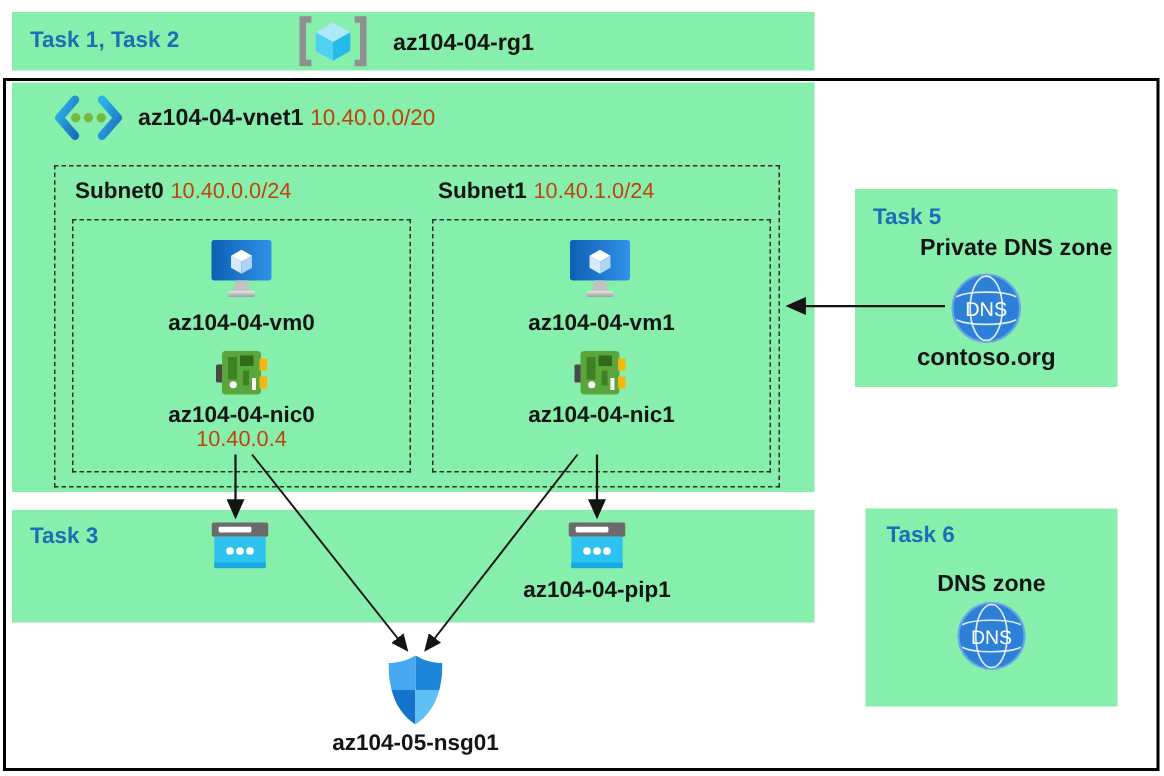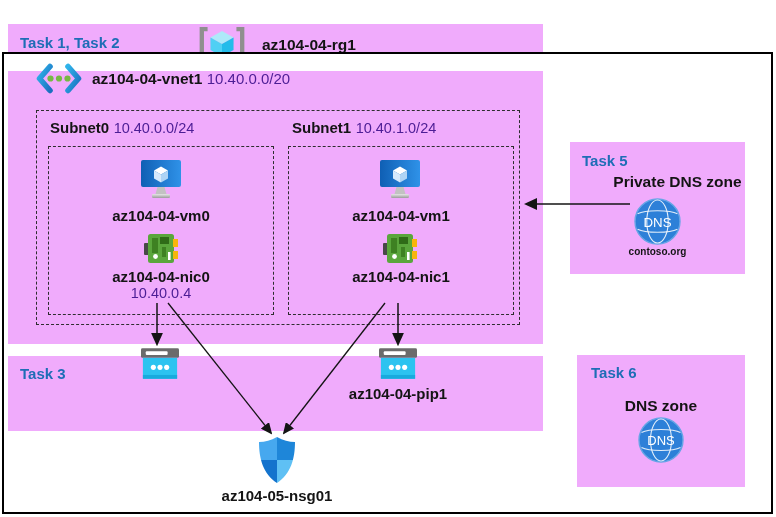--- a/index.html
+++ b/index.html
@@ -1,25 +1,25 @@
 <!DOCTYPE html>
 <html><head>
 <meta charset="utf-8">
 <style>
   html,body{margin:0;padding:0;background:#fff;}
   #canvas{
     position:relative;width:776px;height:517px;background:#fff;overflow:hidden;
     font-family:"Liberation Sans",sans-serif;color:#141414;
   }
   .abs{position:absolute;}
-  .gray{background:#f0abfc;margin-top:16px;}
+  .gray{background:#86efac;}
   .task-label{font-size:15px;font-weight:700;color:#1e6db6;}
   .res-label{font-size:15px;font-weight:700;color:#141414;white-space:nowrap;}
   .big-label{font-size:15.5px;font-weight:700;color:#141414;white-space:nowrap;}
-  .cidr{font-size:14.5px;font-weight:400;color:#4c1d95;}
+  .cidr{font-size:14.5px;font-weight:400;color:#c2410c;}
   .center{text-align:center;}
   .main-box{border:2px solid #000;background:#fff;box-sizing:border-box;}
   .dashed{border:1.5px dashed #2e2e2e;box-sizing:border-box;}
   svg{display:block;}
   .overlay{pointer-events:none;}
 </style>
 </head>
 <body>
 
 <div id="canvas">
@@ -188,21 +188,21 @@
     <div class="abs center res-label" style="left:0;top:31px;width:175px;font-size:15.5px;padding-left:20px;">Private DNS zone</div>
     <span class="abs" style="left:64px;top:56px;">
       <svg width="47" height="47" viewBox="0 0 46 46">
         <circle cx="23" cy="23" r="22" fill="#2d80d8" stroke="#66a5e6" stroke-width="1.4"></circle>
         <ellipse cx="23" cy="23" rx="10.5" ry="21" fill="none" stroke="#ffffff" stroke-width="1.1" opacity="0.85"></ellipse>
         <path d="M3.5,15.5 C11,11.5 35,11.5 42.5,15.5" fill="none" stroke="#ffffff" stroke-width="1.1" opacity="0.85"></path>
         <path d="M3.5,30.5 C11,34.5 35,34.5 42.5,30.5" fill="none" stroke="#ffffff" stroke-width="1.1" opacity="0.85"></path>
         <text x="23" y="28" text-anchor="middle" font-family="Liberation Sans, sans-serif" font-size="13" fill="#ffffff">DNS</text>
       </svg>
     </span>
-    <div class="abs center res-label" style="left:0;top:104px;width:175px;font-size:10px;">contoso.org</div>
+    <div class="abs center res-label" style="left:0;top:104px;width:175px;font-size:16px;">contoso.org</div>
   </div>
 
   <div class="abs gray" style="left:577px;top:339px;width:168px;height:132px;">
     <div class="abs task-label" style="left:14px;top:9px;">Task 6</div>
     <div class="abs center res-label" style="left:0;top:42px;width:168px;font-size:15.5px;">DNS zone</div>
     <span class="abs" style="left:61px;top:62px;">
       <svg width="46" height="46" viewBox="0 0 46 46">
         <circle cx="23" cy="23" r="22" fill="#2d80d8" stroke="#66a5e6" stroke-width="1.4"></circle>
         <ellipse cx="23" cy="23" rx="10.5" ry="21" fill="none" stroke="#ffffff" stroke-width="1.1" opacity="0.85"></ellipse>
         <path d="M3.5,15.5 C11,11.5 35,11.5 42.5,15.5" fill="none" stroke="#ffffff" stroke-width="1.1" opacity="0.85"></path>

